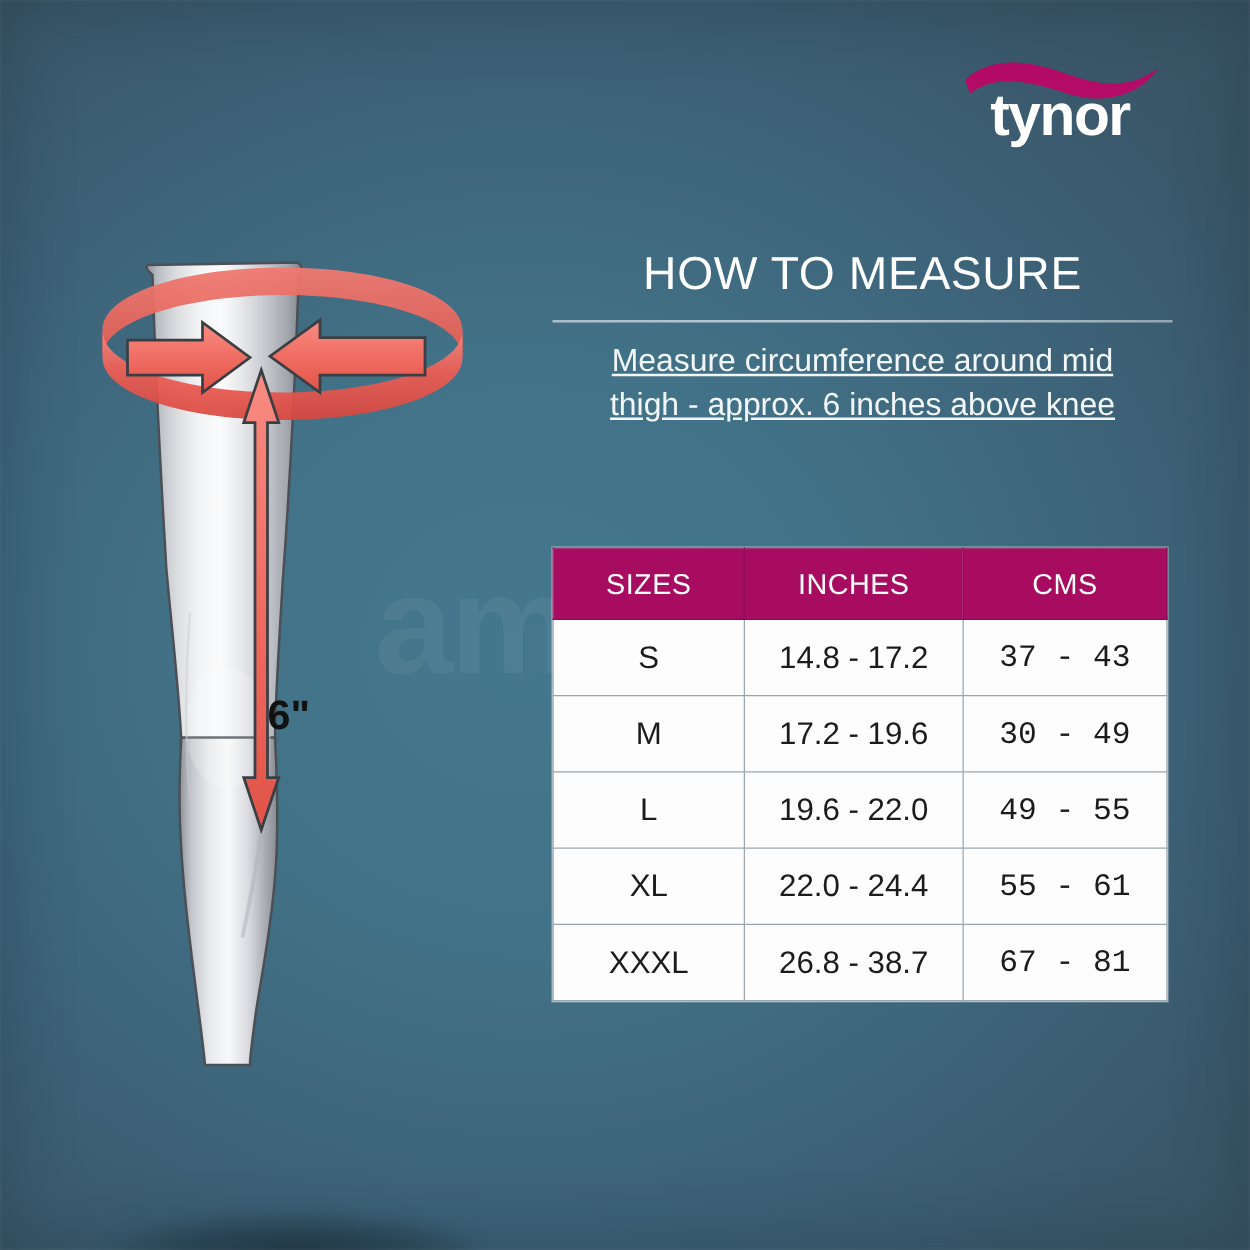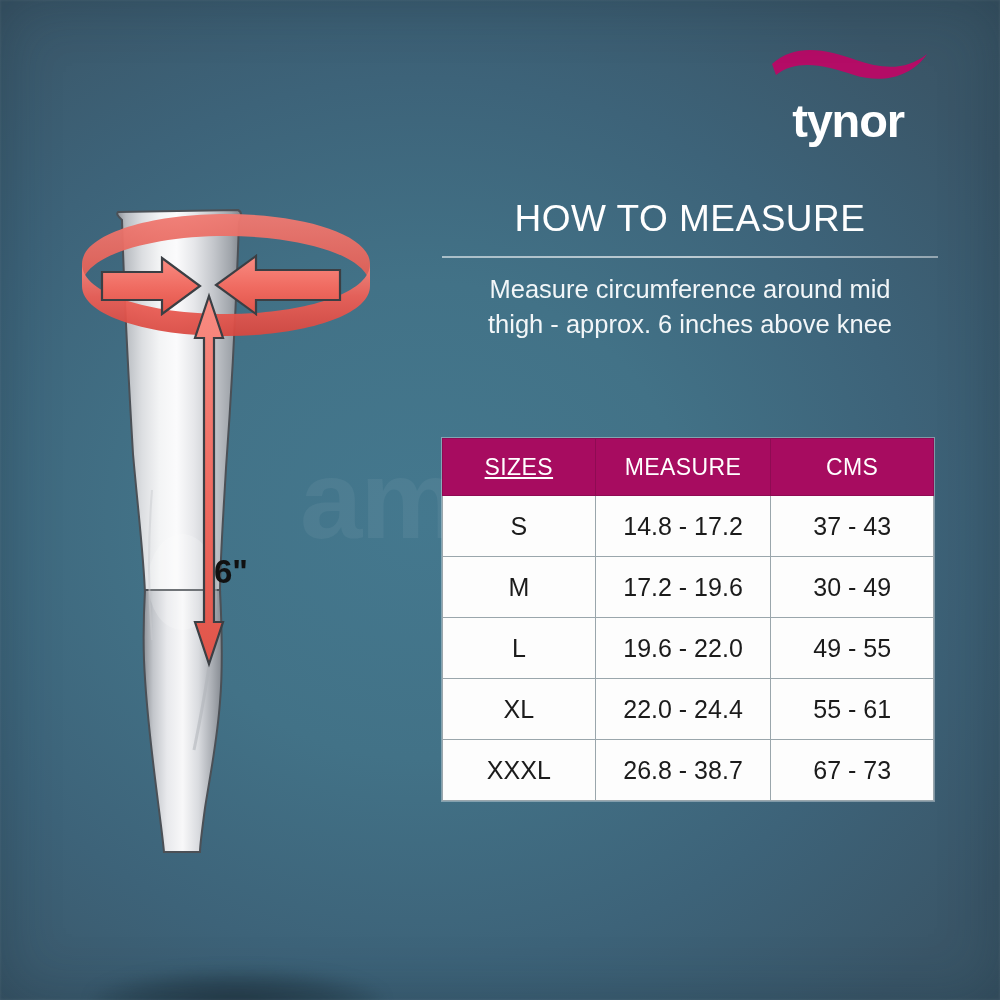--- a/index.html
+++ b/index.html
@@ -50,21 +50,21 @@
   #logo {
     position: absolute;
     right: 62px;
     top: 42px;
     width: 180px;
     height: 100px;
   }
   #logo-word {
     position: absolute;
     left: 0;
-    top: 52px;
+    top: 23px;
     width: 180px;
     text-align: center;
     font-size: 47px;
     font-weight: bold;
     color: #ffffff;
     letter-spacing: -1.2px;
     line-height: 54px;
   }
   #logo-swoosh {
     position: absolute;
@@ -98,20 +98,21 @@
   #subtext {
     position: absolute;
     left: 440px;
     top: 272px;
     width: 500px;
     text-align: center;
     color: #f2f6f8;
     font-size: 25.5px;
     font-weight: 400;
     line-height: 35px;
+    text-decoration: underline;
   }
 
   
   #size-table {
     position: absolute;
     left: 442px;
     top: 438px;
     width: 492px;
     border-collapse: collapse;
     background: #ffffff;
@@ -131,22 +132,22 @@
     border-color: #8f0b53;
   }
   #size-table tbody td {
     color: #1b1b1b;
     font-size: 25px;
     height: 58px;
     background: #fdfdfd;
   }
   #size-table tbody td.col-size { width: 153px; }
   #size-table tbody td.col-in   { width: 175px; margin-top: 44px; }
-  #size-table tbody td.col-cm   { width: 164px; }
-  #size-table thead th.col-size { width: 153px; text-decoration: underline; }
+  #size-table tbody td.col-cm   { width: 164px; font-family: Liberation Mono, monospace; }
+  #size-table thead th.col-size { width: 153px; }
   #size-table thead th.col-in   { width: 175px; }
   #size-table thead th.col-cm   { width: 164px; }
 
   
   #leg-illustration {
     position: absolute;
     left: 40px;
     top: 190px;
     width: 380px;
     height: 680px;
@@ -277,21 +278,21 @@
         <path d="M169 106 L 183 148 L 174 148 L 174 432 L 183 432 L 169 474 L 155 432 L 164 432 L 164 148 L 155 148 Z" fill="url(#arrowGrad)" stroke="#3b3f44" stroke-width="2.2"></path>
       </g>
     </svg>
     <div id="leg-label">6"</div>
   </div>
 
   <table id="size-table">
     <thead>
       <tr>
         <th class="col-size">SIZES</th>
-        <th class="col-in">MEASURE</th>
+        <th class="col-in">INCHES</th>
         <th class="col-cm">CMS</th>
       </tr>
     </thead>
     <tbody>
       <tr>
         <td class="col-size">S</td>
         <td class="col-in">14.8 - 17.2</td>
         <td class="col-cm">37 - 43</td>
       </tr>
       <tr>
@@ -305,19 +306,19 @@
         <td class="col-cm">49 - 55</td>
       </tr>
       <tr>
         <td class="col-size">XL</td>
         <td class="col-in">22.0 - 24.4</td>
         <td class="col-cm">55 - 61</td>
       </tr>
       <tr>
         <td class="col-size">XXXL</td>
         <td class="col-in">26.8 - 38.7</td>
-        <td class="col-cm">67 - 73</td>
+        <td class="col-cm">67 - 81</td>
       </tr>
     </tbody>
   </table>
 
   <div id="vignette"></div>
 </div>
 
 </body></html>

